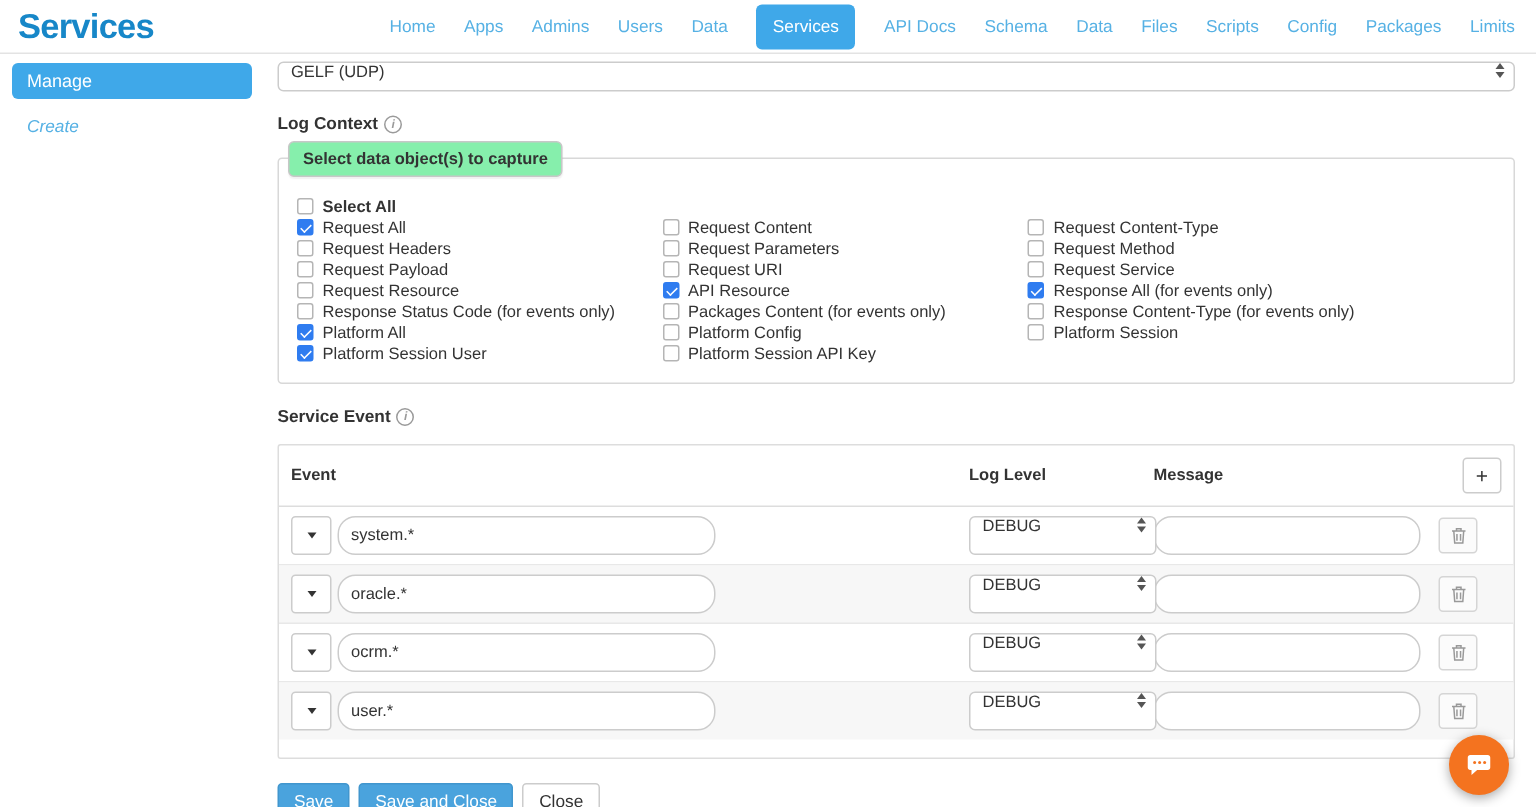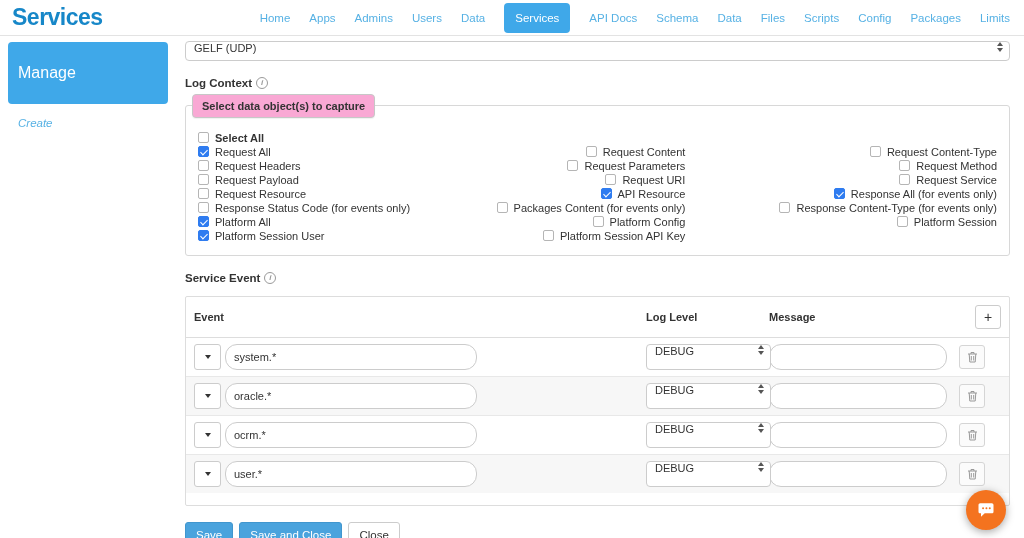--- a/index.html
+++ b/index.html
@@ -16,22 +16,22 @@
   }
   .brand { font-size: 23px; font-weight: bold; color: #1787c8; letter-spacing: -0.5px; }
   .nav { margin-left: auto; display: flex; align-items: center; gap: 19px; }
   .nav-link { font-size: 11.5px; color: #56b1e4; text-decoration: none; cursor: pointer; white-space: nowrap; }
   .nav-link.active { background: #3fa8e9; color: #fff; padding: 9px 11px; border-radius: 4px; }
 
   
   .page { display: flex; align-items: flex-start; }
   .sidebar { width: 178px; padding: 6px 10px 0 8px; flex: 0 0 auto; }
   .side-btn {
-    display: block; font-size: 16px; color: #56b1e4; text-decoration: none;
-    padding: 22px 10px; border-radius: 4px; cursor: pointer;
+    display: block; font-size: 12px; color: #56b1e4; text-decoration: none;
+    padding: 5px 10px; border-radius: 4px; cursor: pointer;
   }
   .side-btn.active { background: #3fa8e9; color: #fff; }
   .side-link { display: block; margin: 13px 0 0 10px; color: #56b1e4; font-size: 11.5px; text-decoration: none; cursor: pointer; font-style: italic; }
   .main { flex: 1; padding: 5px 14px 0 7px; }
 
   
   .select {
     position: relative; border: 1px solid #ccc; border-radius: 4px; background: #fff;
     display: flex; align-items: flex-start; justify-content: space-between;
     font-size: 11px; color: #333; padding: 0 6px 0 8px; cursor: pointer;
@@ -47,27 +47,27 @@
   .section-label { margin-top: 16px; font-size: 11.5px; font-weight: bold; color: #333; display: flex; align-items: center; gap: 4px; }
   .info-icon {
     width: 12px; height: 12px; border-radius: 50%; border: 1px solid #9a9a9a;
     color: #9a9a9a; font-size: 8px; font-weight: bold; font-style: italic;
     display: inline-flex; align-items: center; justify-content: center; line-height: 1;
   }
 
   
   .fieldset { position: relative; margin-top: 16px; border: 1px solid #d8d8d8; border-radius: 3px; padding: 26px 12px 14px; }
   .legend {
-    position: absolute; top: -12px; left: 6px; background: #f9a8d4; border: 1px solid #c7c7c7;
+    position: absolute; top: -12px; left: 6px; background: #86efac; border: 1px solid #c7c7c7;
     border-radius: 4px; padding: 5px 9px; font-size: 11px; font-weight: bold; box-shadow: 0 1px 1px rgba(0,0,0,0.06);
   }
   .cb-cols { display: flex; }
   .cb-col { width: 30.5%; display: flex; flex-direction: column; gap: 3px; }
   .cb-col:last-child { flex: 1; }
-  .cb-col.offset { padding-top: 14px; align-items: flex-end; }
+  .cb-col.offset { padding-top: 14px; }
   .cb-item { display: flex; align-items: center; gap: 6px; font-size: 11px; color: #333; height: 11px; cursor: pointer; }
   .cb { width: 11px; height: 11px; border: 1px solid #b5b5b5; border-radius: 2px; background: #fff; position: relative; flex: 0 0 auto; }
   .cb.checked { background: #2f7cf0; border-color: #2f7cf0; }
   .cb.checked::after {
     content: ""; position: absolute; left: 3px; top: 0.5px; width: 3px; height: 6px;
     border: solid #fff; border-width: 0 1.5px 1.5px 0; transform: rotate(45deg);
   }
   .cb-label.bold { font-weight: bold; }
 
   

